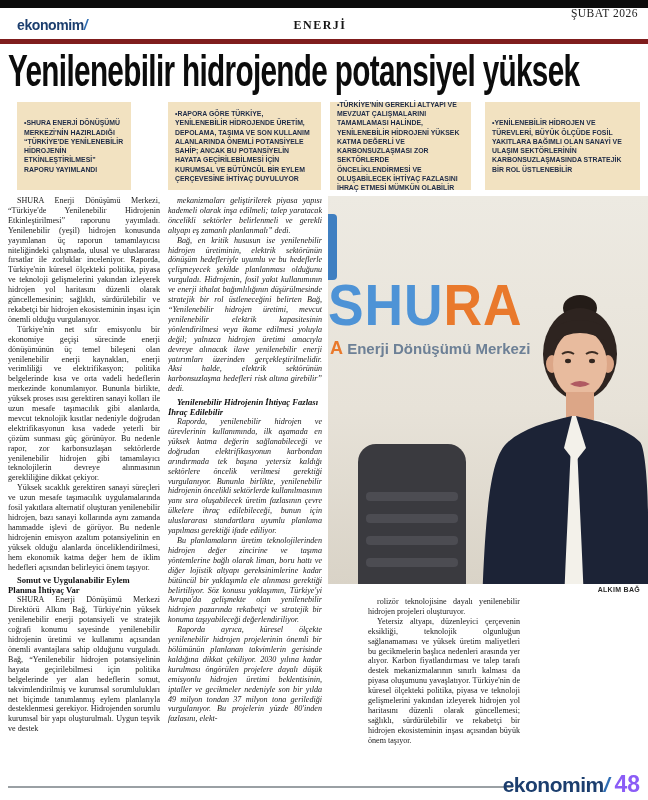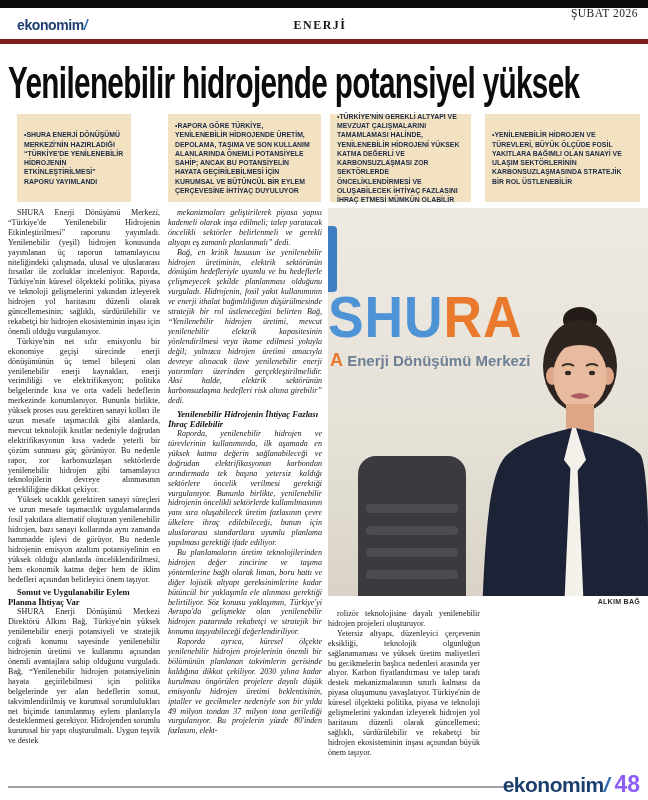--- a/index.html
+++ b/index.html
@@ -8,21 +8,21 @@
   .topbar{height:8px;background:#0b0b0b;}
   
   .masthead{position:relative;height:31px;border-bottom:5px solid #7f1d1d;}
   .mh-logo{position:absolute;left:17px;bottom:6px;font-family:"Liberation Sans",sans-serif;
            font-weight:800;font-size:14px;letter-spacing:-0.4px;color:#1c3e6e;}
   .mh-logo .slash{color:#2e6db4;font-style:italic;font-weight:700;}
   .mh-section{position:absolute;left:0;right:8px;bottom:6px;text-align:center;
               font-weight:700;font-size:12px;letter-spacing:1.5px;color:#161616;}
   .mh-date{position:absolute;right:10px;bottom:20px;font-size:11.5px;letter-spacing:.5px;color:#222;}
   
-  .headline{margin:14px 8px 0;height:50px;overflow:hidden;}
+  .headline{margin:2px 8px 0;height:50px;overflow:hidden;}
   .headline-inner{display:inline-block;white-space:nowrap;font-family:"Liberation Sans",sans-serif;
       font-weight:700;font-size:45px;line-height:50px;letter-spacing:-1px;color:#0c0c0c;
       transform:scaleX(.66);transform-origin:0 50%;}
   
   .hl-row{display:flex;margin:6px 0 0 17px;height:88px;}
   .hl-box{background:#f2e2c1;display:flex;align-items:center;padding:6px 7px;box-sizing:border-box;}
   .hl-1{width:114px;margin-right:37px;}
   .hl-2{width:153px;margin-right:9px;}
   .hl-3{width:141px;margin-right:14px;}
   .hl-4{width:155px;}
@@ -43,21 +43,21 @@
          font-weight:700;font-size:58px;line-height:58px;letter-spacing:1px;transform:scaleX(.92);transform-origin:0 0;white-space:nowrap;}
   .shura .blue{color:#4e93d6;}
   .shura .orange{color:#e9792c;}
   .tagline{position:absolute;left:2px;top:142px;font-family:"Liberation Sans",sans-serif;
            font-weight:700;font-size:15px;color:#6d8096;white-space:nowrap;}
   .tagline .amark{color:#e9792c;font-size:18px;}
   .photo svg{position:absolute;left:0;top:0;}
   .caption{margin:2px 8px 0 0;text-align:right;font-family:"Liberation Sans",sans-serif;
            font-weight:700;font-size:7px;letter-spacing:.3px;color:#2b2b2b;}
   .subcols{display:flex;margin-top:4px;height:152px;}
-  .col3{width:152px;overflow:hidden;}
+  .col3{width:152px;overflow:hidden;margin-left:40px;}
   .col4{flex:1;}
   
   .footer-rule{position:absolute;left:8px;bottom:12px;width:505px;height:2px;background:#9aa0a4;}
   .footer-logo{position:absolute;right:8px;bottom:2px;font-family:"Liberation Sans",sans-serif;
                font-weight:800;font-size:21px;letter-spacing:-0.5px;color:#1c3e6e;}
   .footer-logo .slash{color:#2e6db4;font-style:italic;font-weight:700;}
   .footer-logo .pagenum{color:#8b5cf6;font-size:23px;font-weight:700;letter-spacing:0;}
 </style>
 </head>
 <body>

